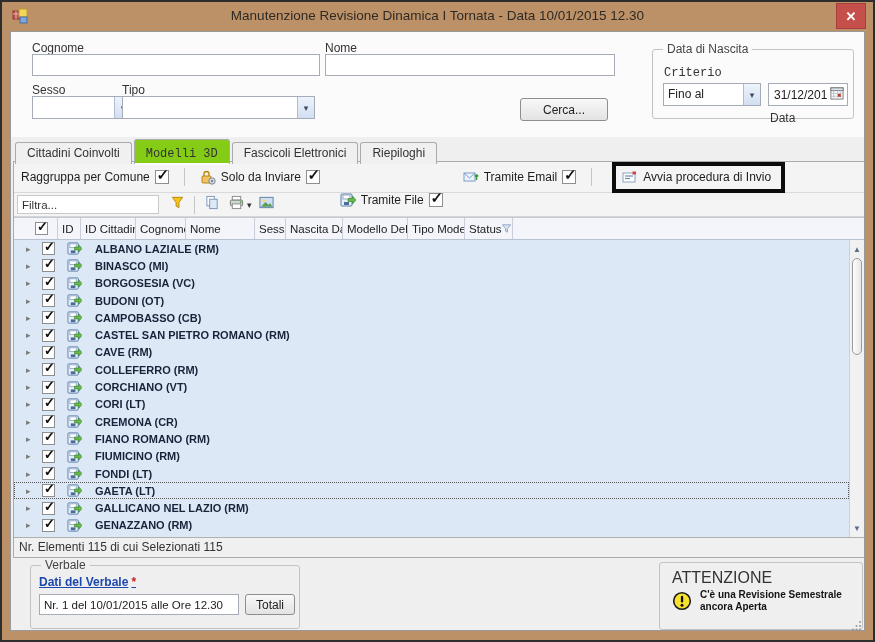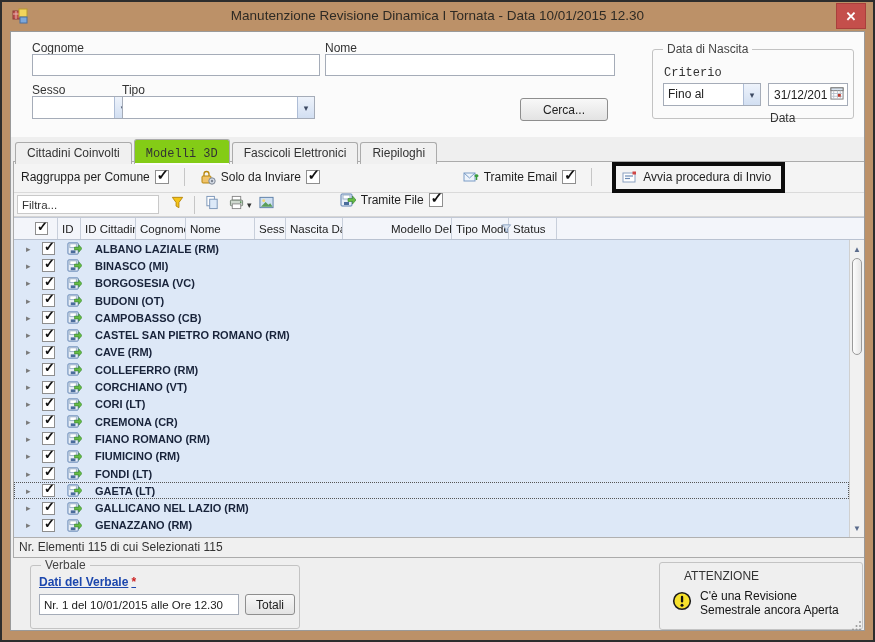--- a/index.html
+++ b/index.html
@@ -82,21 +82,21 @@
 
   
   .grid-header{ height:23px; flex:none; background:#f3f5fa; border-top:1px solid #c2c9d6;
     border-bottom:1px solid #b9c2d1; display:flex; position:relative; font-size:11.5px; color:#222; }
   .hcell{ border-right:1px solid #c8cfdb; display:flex; align-items:center;
     padding-left:4px; cursor:pointer; white-space:nowrap; overflow:hidden; }
   .hcell.first{ width:44px; justify-content:center; padding-left:12px; }
   .grid-header .idx-0{ width:23px; } .grid-header .idx-1{ width:55px; }
   .grid-header .idx-2{ width:50px; } .grid-header .idx-3{ width:69px; }
   .grid-header .idx-4{ width:31px; } .grid-header .idx-5{ width:57px; }
-  .grid-header .idx-6{ width:65px;margin-left:44px; } .grid-header .idx-7{ width:57px; }
+  .grid-header .idx-6{ width:65px; } .grid-header .idx-7{ width:57px; }
   .grid-header .idx-8{ width:48px; }
   .hfunnel{ position:absolute; left:487px; top:5px; }
 
   .grid-body{ flex:1; background:#dde8f7; position:relative; overflow:hidden; }
   .grid-row{ height:17.3px; display:flex; align-items:center; margin-right:15px; cursor:pointer; }
   .grid-row.focused{ outline:1px dotted #555; outline-offset:-1px; }
   .expander{ margin-left:12px; width:10px; font-size:9px; color:#7a7a7a; flex:none; }
   .row-cb{ width:13px; height:13px; margin-left:6px; font-size:13px; line-height:11px; }
   .row-ic{ width:15px; height:15px; margin-left:12px; flex:none; }
   .row-label{ margin-left:13px; font-size:11px; font-weight:bold; color:#18233a; white-space:nowrap; }
@@ -115,24 +115,24 @@
 
   
   #verbale-group{ left:19px; top:533px; width:270px; height:64px; background:#efefef; }
   .verbale-link{ position:absolute; left:8px; top:9px; font-size:12px; font-weight:bold;
     color:#1c47ad; text-decoration:underline; cursor:pointer; }
   .verbale-link .req{ color:#c22; margin-left:3px; }
   #verbale-input{ left:8px; top:28px; width:200px; height:21px; font-size:11.5px; }
   #totali-btn{ left:214px; top:28px; width:50px; height:21px; }
 
   #att-group{ left:648px; top:530px; width:204px; height:68px; background:#efefef; }
-  .att-cap{ position:absolute; left:24px; top:6px; font-size:12px; color:#333; }
+  .att-cap{ position:absolute; left:12px; top:6px; font-size:16px; color:#333; }
   .att-icon{ position:absolute; left:12px; top:28px; width:20px; height:20px; }
-  .att-msg{ position:absolute; left:40px; top:26px; width:158px; font-size:12px;
-    font-weight:normal; color:#141414; line-height:1.2; }
+  .att-msg{ position:absolute; left:40px; top:26px; width:158px; font-size:10px;
+    font-weight:bold; color:#141414; line-height:1.2; }
 
   .resize-grip{ position:absolute; right:2px; bottom:2px; width:11px; height:11px; cursor:nwse-resize; }
 </style>
 </head>
 <body>
 
 <div id="window">
 
   <div class="titlebar">
     <span class="app-icon">

